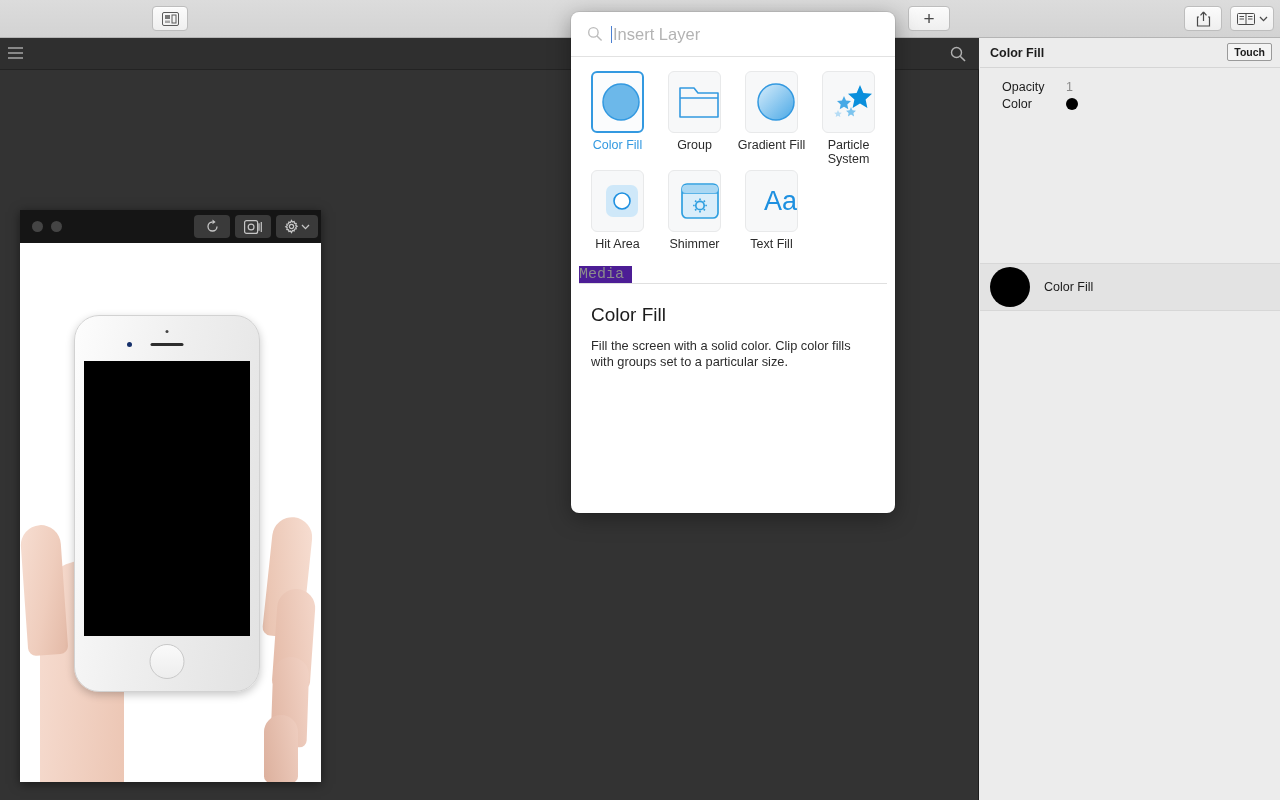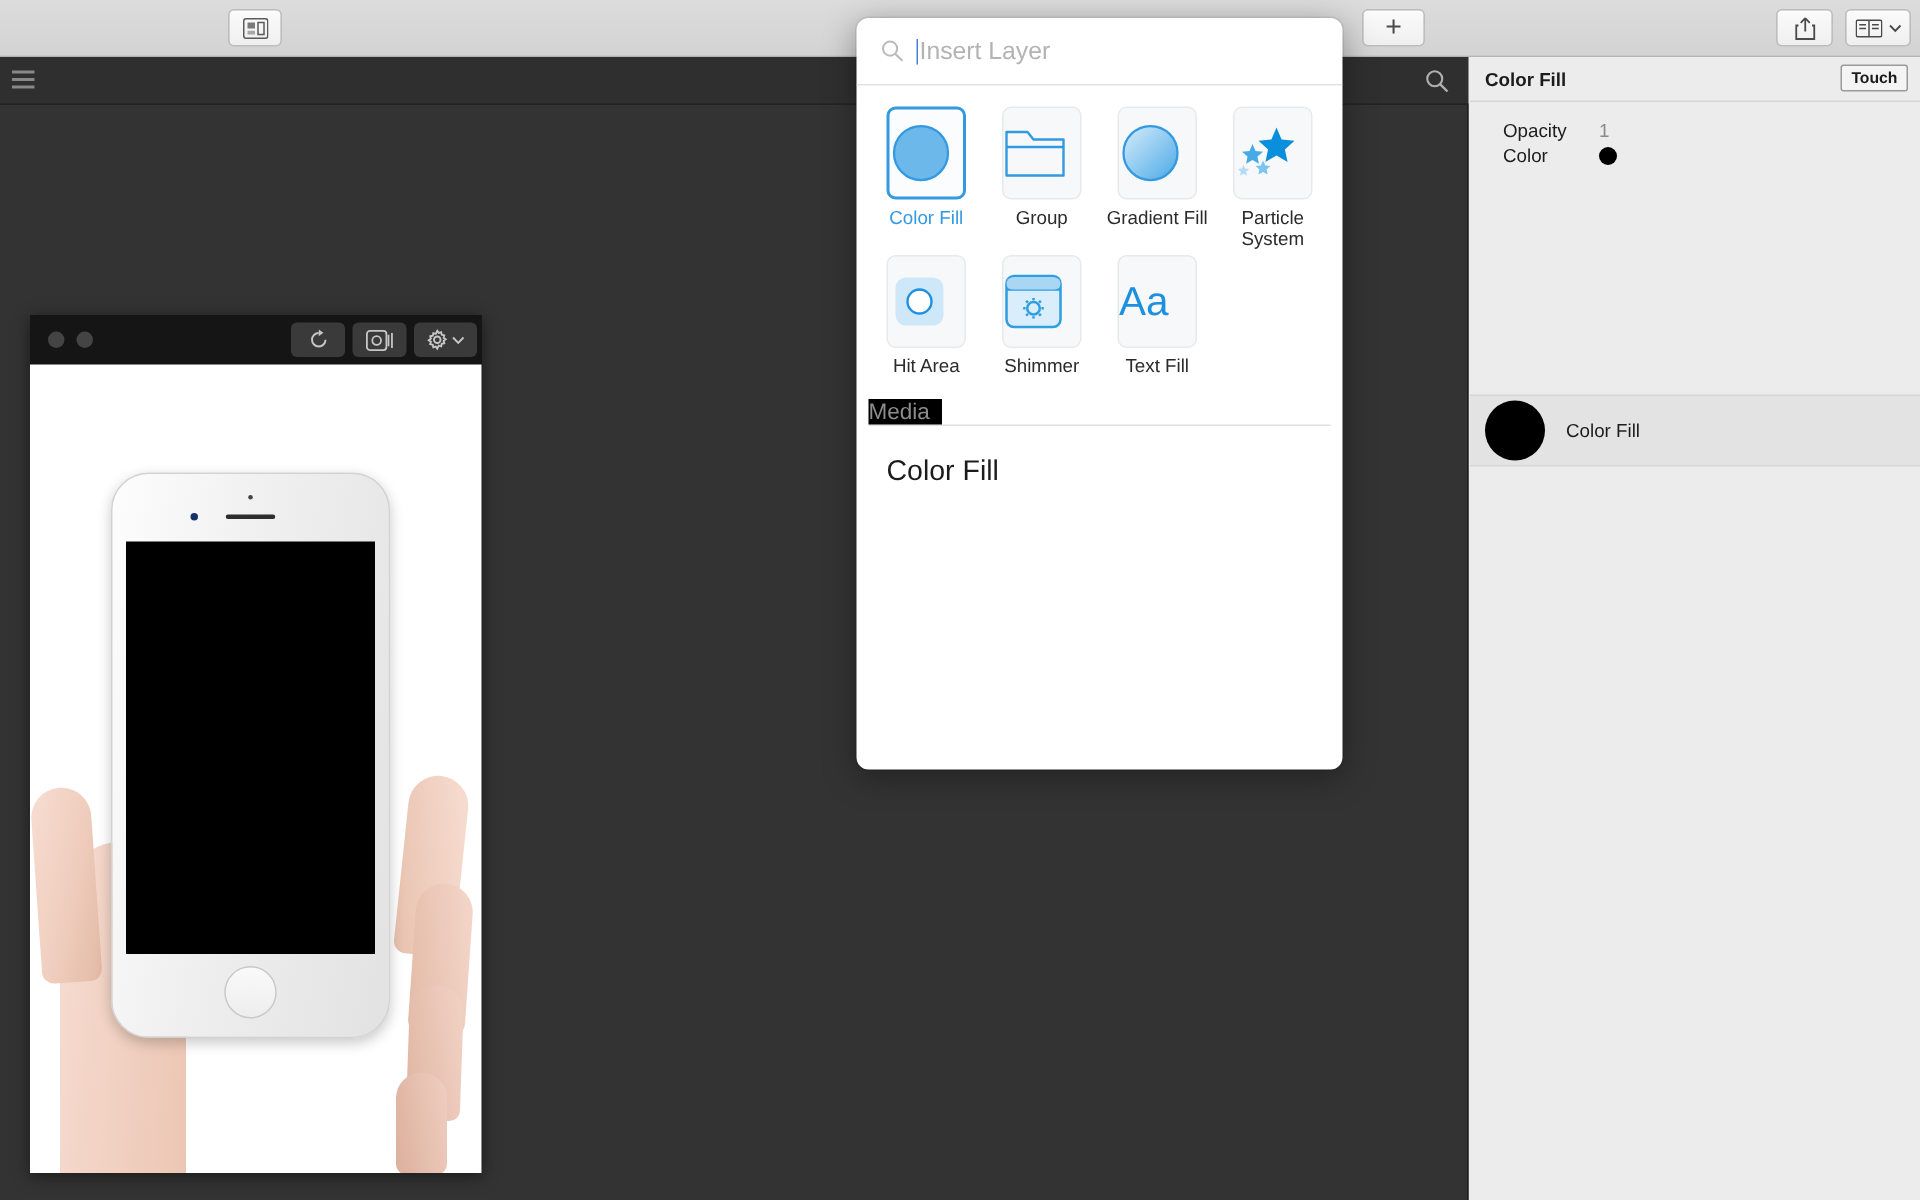--- a/index.html
+++ b/index.html
@@ -160,41 +160,41 @@
 
   .grid {
     padding: 14px 8px 4px 8px;
     display: grid; grid-template-columns: repeat(4, 1fr);
     row-gap: 4px;
   }
   .tile { display: flex; flex-direction: column; align-items: center; }
   .tile-box {
     width: 53px; height: 62px; border-radius: 6px;
     background: #f7f8f9; border: 1px solid #e8e9ea;
-    display: flex; align-items: center; justify-content: flex-start;
+    display: flex; align-items: center; justify-content: flex-end;
   }
   .tile.selected .tile-box {
     border: 2px solid #3399e0; background: #fbfcfd;
   }
   .tile-label {
     margin-top: 6px; font-size: 12.5px; color: #2b2b2b;
     text-align: center; line-height: 13.5px; max-width: 72px;
   }
   .tile.selected .tile-label { color: #3399e0; }
 
   .section-sep {
     margin: 16px 8px 0 8px; position: relative; height: 14px;
   }
   .section-sep .line {
     position: absolute; left: 0; right: 0; top: 11px; height: 1px; background: #e0e0e0;
   }
   .section-sep .label {
     position: absolute; left: 0; top: -6px;
-    background: #000000; padding-right: 8px;
-    font-size: 15px; color: #8c8c8c;
+    background: #4c1d95; padding-right: 8px;
+    font-size: 15px; color: #8c8c8c; font-family: Liberation Mono, monospace;
   }
 
   .detail { padding: 18px 20px 0 20px; }
   .detail-title { font-size: 19px; color: #1c1c1c; margin-bottom: 12px; }
   .detail-desc { font-size: 12.8px; color: #2c2c2c; line-height: 16px; max-width: 270px; }
 
   
   .inspector {
     position: absolute; left: 980px; top: 38px; width: 300px; height: 762px;
     background: #ececec;
@@ -450,20 +450,21 @@
 
   </div>
 
   <div class="section-sep">
     <div class="line"></div>
     <div class="label">Media</div>
   </div>
 
   <div class="detail">
     <div class="detail-title">Color Fill</div>
+    <div class="detail-desc">Fill the screen with a solid color. Clip color fills with groups set to a particular size.</div>
   </div>
 </div>
 
 <div class="inspector">
   <div class="insp-header">
     <span class="insp-title">Color Fill</span>
     <span class="touch-btn">Touch</span>
   </div>
 
   <div class="props">

